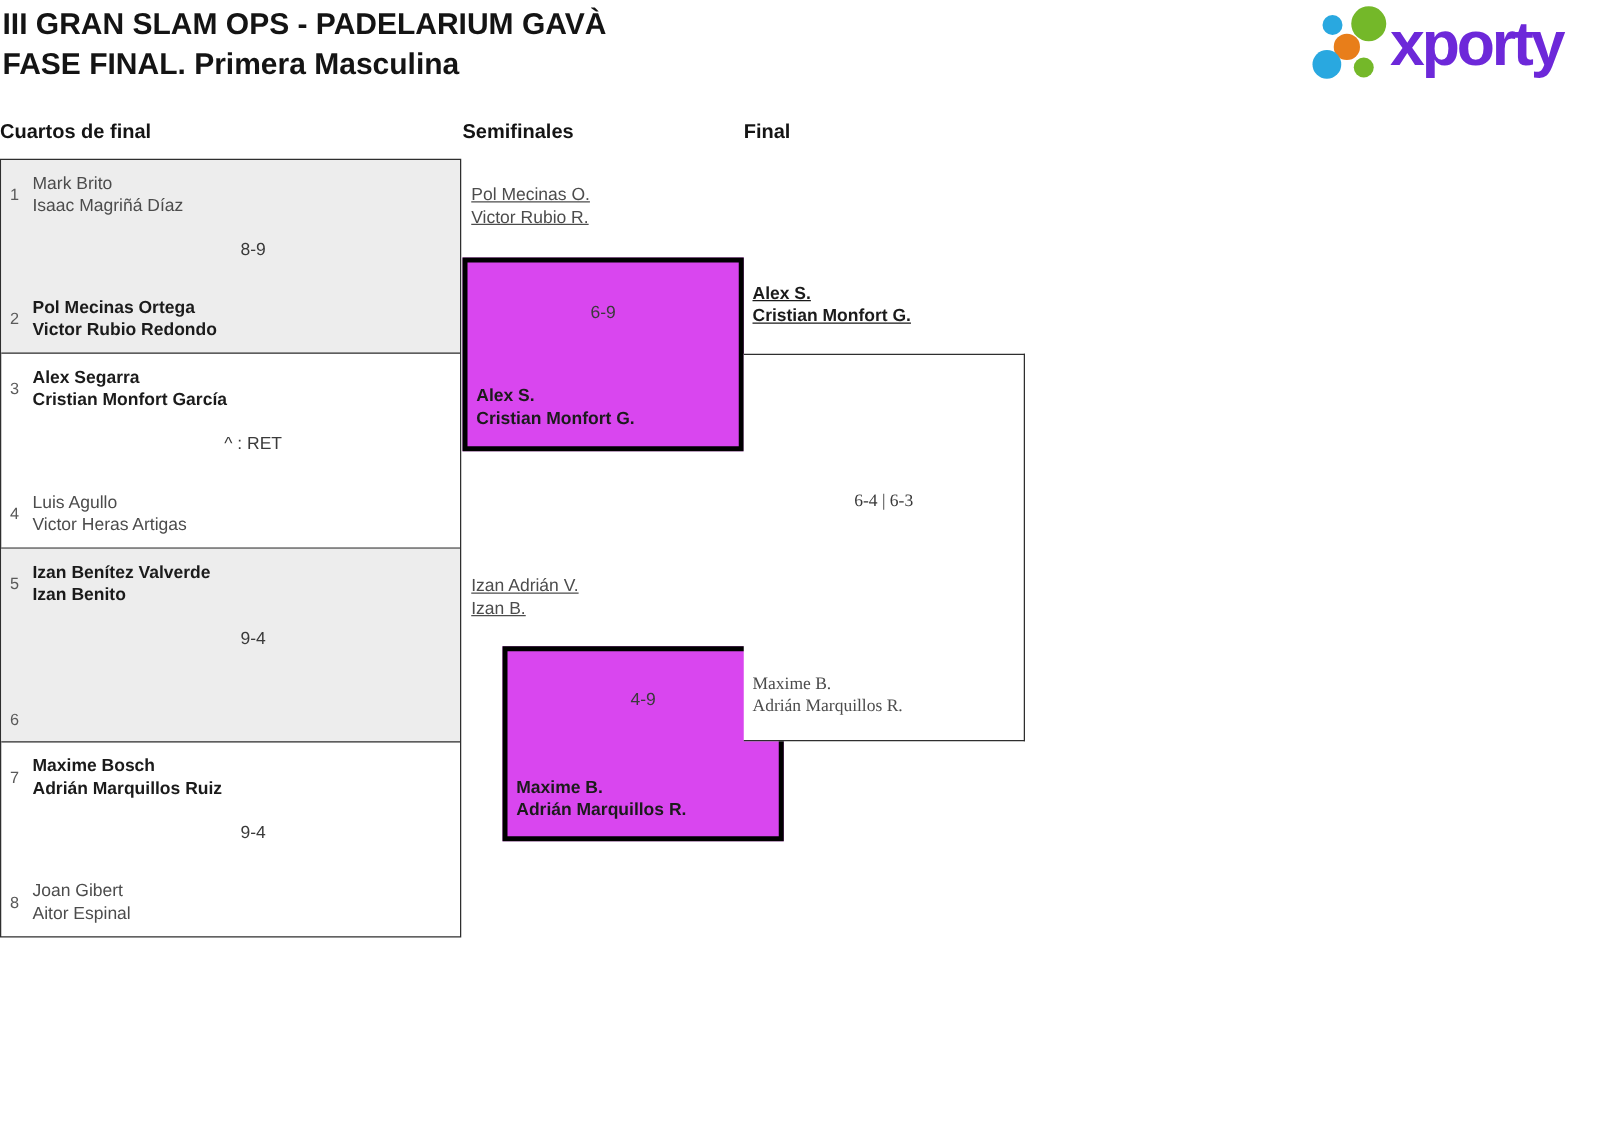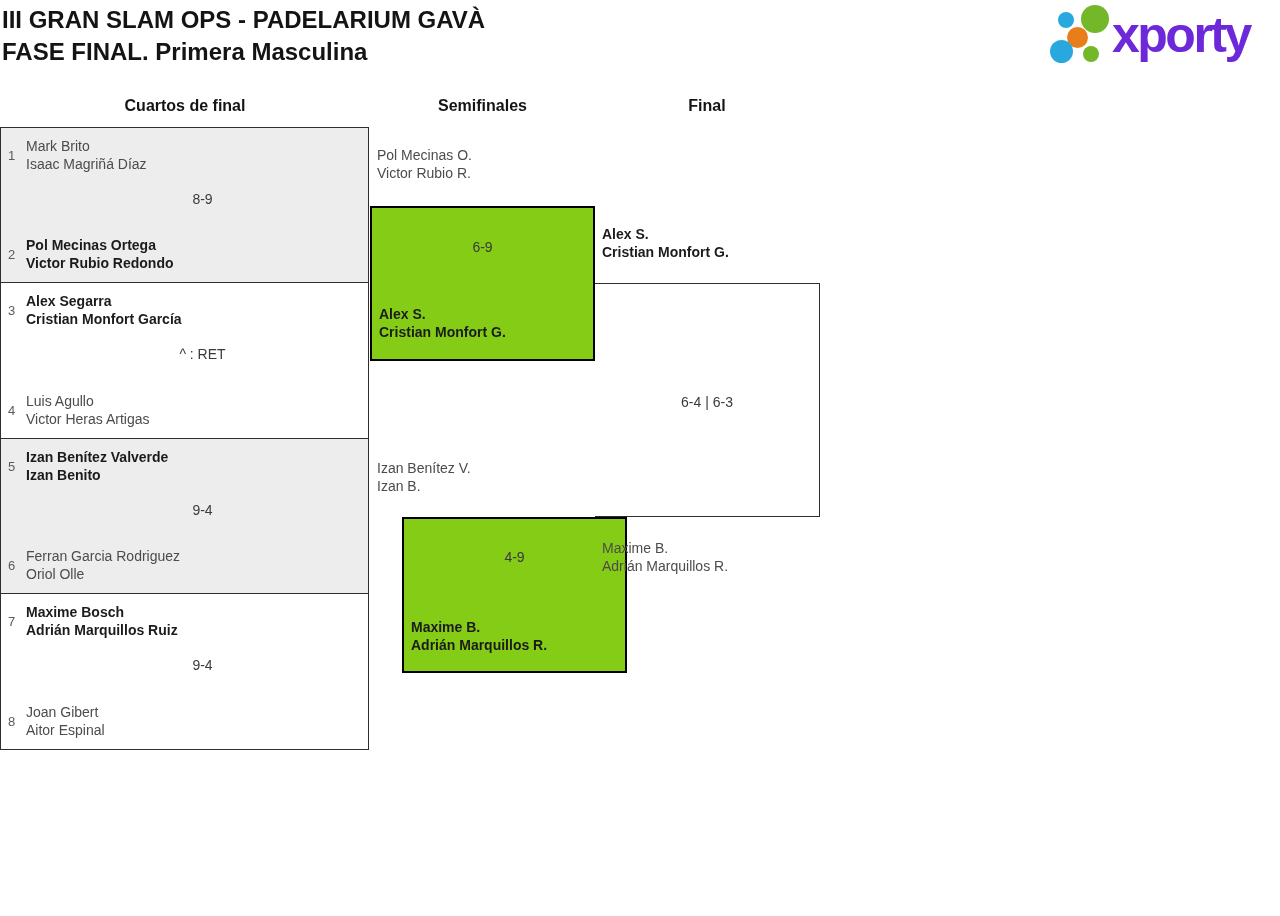--- a/index.html
+++ b/index.html
@@ -10,51 +10,51 @@
   .title-line{position:absolute;left:2px;font-size:24px;font-weight:700;color:#141414;white-space:nowrap;}
   #title1{top:6px;}
   #title2{top:38px;}
 
   
   .dot{position:absolute;border-radius:50%;}
   #logo-text{position:absolute;left:1112px;top:6px;font-size:50px;font-weight:700;
              letter-spacing:-2.5px;color:#6d28d9;white-space:nowrap;}
 
   
-  .round-header{position:absolute;top:97px;text-align:center;font-size:16px;font-weight:700;color:#141414;}
+  .round-header{position:absolute;top:97px;text-align:left;font-size:16px;font-weight:700;color:#141414;}
 
   
   .names{font-size:14px;line-height:18px;white-space:nowrap;}
   .winner{font-weight:700;color:#1b1b1b;}
   .loser{font-weight:400;color:#4c4c4c;}
   .score{font-size:14px;color:#3a3a3a;text-align:center;}
 
   
   #qf-col{position:absolute;left:0;top:127px;width:369px;height:623px;
           border:1px solid #2e2e2e;box-sizing:border-box;}
   .qf-match{position:relative;width:100%;box-sizing:border-box;}
   .qf-bb{border-bottom:1px solid #2e2e2e;}
   .qf-alt{background:#ededed;}
   .slot{position:absolute;left:7px;right:6px;display:flex;align-items:center;}
   .slot-top{top:9px;}
   .slot-bottom{bottom:10px;}
   .seed{flex:0 0 18px;width:18px;font-size:13px;color:#5a5a5a;}
   .qf-score{position:absolute;left:0;right:0;top:46%;transform:translateY(-50%);margin-left:36px;}
 
   
-  .sf-box{position:absolute;left:370px;width:225px;border:2px solid #000000;
-          background:#84cc16;box-sizing:border-box;}
+  .sf-box{position:absolute;left:370px;width:225px;border:4px solid #000000;
+          background:#d946ef;box-sizing:border-box;}
   #sf1-box{top:206px;height:155px;}
   #sf2-box{top:517px;height:156px;margin-left:32px;}
   .box-score{position:absolute;left:0;right:0;}
-  .free-names{position:absolute;}
+  .free-names{position:absolute;text-decoration:underline;}
   .inbox-names{position:absolute;left:7px;}
 
-  #final-box{position:absolute;left:595px;top:283px;width:225px;height:234px;
-             border:1px solid #2e2e2e;border-left:none;background:#fff;box-sizing:border-box;}
+  #final-box{position:absolute;left:595px;top:283px;width:225px;height:310px;
+             border:1px solid #2e2e2e;border-left:none;background:#fff;box-sizing:border-box;font-family:Liberation Serif, serif;}
 </style>
 </head>
 <body>
 
 <div id="page">
 
   <div class="title-line" id="title2">FASE FINAL. Primera Masculina</div>
   <div class="title-line" id="title1">III GRAN SLAM OPS - PADELARIUM GAVÀ</div>
 
   <div>
@@ -112,24 +112,20 @@
       <div class="slot slot-top">
         <span class="seed">5</span>
         <div class="names winner">
           <div>Izan Benítez Valverde</div>
           <div>Izan Benito</div>
         </div>
       </div>
       <div class="score qf-score">9-4</div>
       <div class="slot slot-bottom">
         <span class="seed">6</span>
-        <div class="names loser">
-          <div>Ferran Garcia Rodriguez</div>
-          <div>Oriol Olle</div>
-        </div>
       </div>
     </div>
 
     <div class="qf-match" style="height:155px;">
       <div class="slot slot-top">
         <span class="seed">7</span>
         <div class="names winner">
           <div>Maxime Bosch</div>
           <div>Adrián Marquillos Ruiz</div>
         </div>
@@ -151,21 +147,21 @@
   </div>
   <div class="sf-box" id="sf1-box">
     <div class="score box-score" style="top:31px;">6-9</div>
     <div class="inbox-names names winner" style="top:97px;">
       <div>Alex S.</div>
       <div>Cristian Monfort G.</div>
     </div>
   </div>
 
   <div class="free-names names loser" style="left:377px;top:459px;">
-    <div>Izan Benítez V.</div>
+    <div>Izan Adrián V.</div>
     <div>Izan B.</div>
   </div>
   <div class="sf-box" id="sf2-box">
     <div class="score box-score" style="top:30px;">4-9</div>
     <div class="inbox-names names winner" style="top:99px;">
       <div>Maxime B.</div>
       <div>Adrián Marquillos R.</div>
     </div>
   </div>
 

